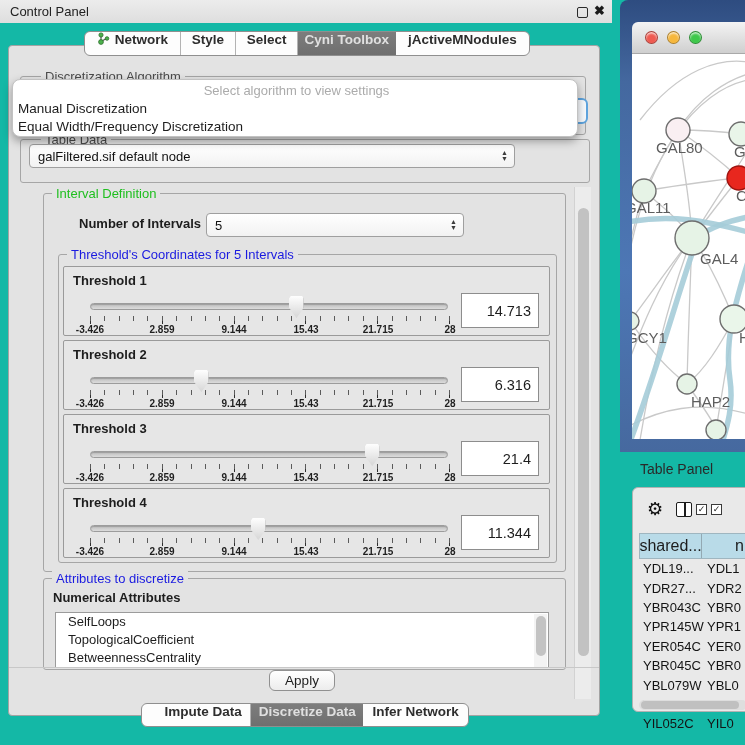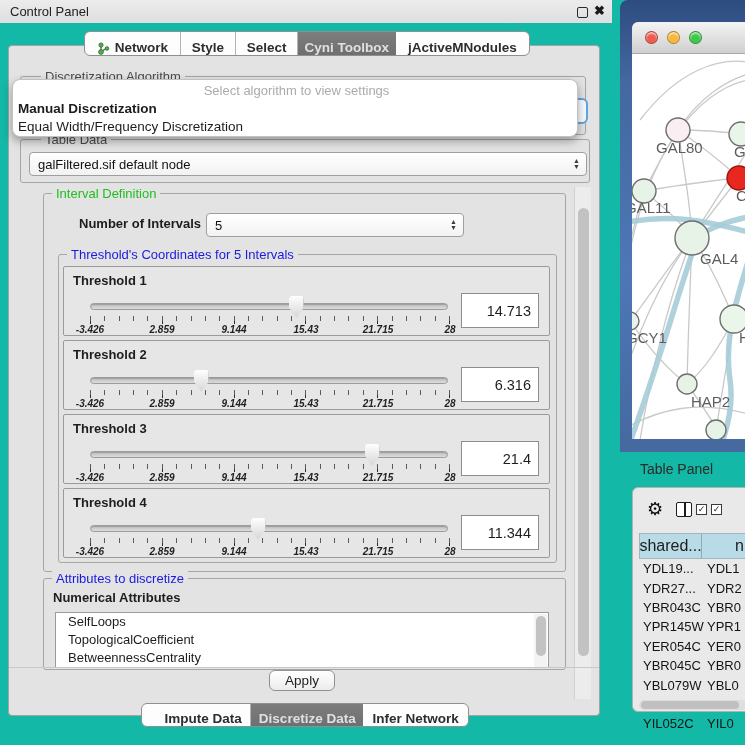--- a/index.html
+++ b/index.html
@@ -14,21 +14,21 @@
   .float-box { position:absolute; left:577px; top:7px; width:11px; height:11px; border:1.5px solid #2a2a2a; border-radius:2px; }
   .close-x { position:absolute; left:594px; top:3px; font-size:13px; font-weight:bold; color:#1a1a1a; }
 
   .panel { position:absolute; left:8px; top:45px; width:592px; height:671px;
     border:1px solid #a3a3a3; border-radius:4px; background:#e3e3e3; }
 
   .tabbar { position:absolute; top:31px; height:25px; display:flex;
     border:1px solid #8f8f8f; border-radius:6px; overflow:hidden; background:#fdfdfd; z-index:6; }
   .tabbar.top { left:84px; width:446px; }
   .tabbar.bottom { left:141px; top:703px; width:328px; height:24px;padding-left:14px; }
-  .seg { display:flex; align-items:flex-end; justify-content:center; gap:5px;
+  .seg { display:flex; align-items:flex-start; justify-content:center; gap:5px;
     font-size:13.5px; font-weight:600; color:#2d2d2d; border-right:1px solid #b3b3b3; background:transparent; }
   .seg:last-child { border-right:none; }
   .seg.sel { background:linear-gradient(#7d7d7d,#6f6f6f); color:#e0e0e0; border-right:none; }
 
   .group { position:absolute; border:1px solid #a6a6a6; border-radius:3px; }
   .group-label { position:absolute; top:-8px; left:8px; background:#e3e3e3; padding:0 4px; font-size:13px; white-space:nowrap; }
   .gl-green { color:#1fbf1f; }
   .gl-blue  { color:#1a1ae0; }
   .gl-dark  { color:#4b4b4b;margin-left:12px; }
 
@@ -41,42 +41,42 @@
   
   .combo-focus { position:absolute; left:24px; top:98px; width:564px; height:26px;
     border:2.5px solid #5ea4de; border-radius:6px; background:#f7fafd; z-index:1; }
 
   
   .popup { position:absolute; left:12px; top:79px; width:566px; height:58px; background:#ffffff;
     border:1px solid #c2c2c2; border-radius:8px; box-shadow:0 4px 10px rgba(0,0,0,.35); z-index:5;
     padding:3px 0 0 3px; }
   .popup .hint { text-align:center; color:#ababab; font-size:13px; height:18px; }
   .popup .opt { font-size:13.5px; height:18px; padding-left:2px; white-space:nowrap; }
-  .popup .opt.b { font-weight:bold; }
+  .popup .opt.b { font-weight:normal; }
 
   
   .vtrack { position:absolute; left:574px; top:187px; width:17px; height:512px;
     background:#ececec; border-left:1px solid #d2d2d2; }
   .vthumb { position:absolute; left:2.5px; top:21px; width:11px; height:448px; background:#c2c2c2; border-radius:6px; }
 
   
   .thr { position:absolute; left:63px; width:487px; height:70px; border:1px solid #9a9a9a;
     background:#e6e6e6; border-radius:2px; }
   .thr-title { position:absolute; left:9px; top:6px; font-size:13px; font-weight:bold; }
   .track { position:absolute; left:26px; top:36px; width:358px; height:7px; border-radius:4px;
     background:linear-gradient(#bdbdbd,#dcdcdc); border:1px solid #9c9c9c; box-shadow:inset 0 1px 1px rgba(0,0,0,.18); }
   .thumb { position:absolute; top:-8px; width:15px; height:22px;
     background:linear-gradient(#fefefe,#d6d6d6);
     clip-path:polygon(12% 0,88% 0,100% 12%,100% 52%,50% 100%,0 52%,0 12%);
     transform:translateX(-50%); filter:drop-shadow(0 0 1px #777); }
   .ticks-minor { position:absolute; left:26px; top:49px; width:360px; height:5px;
     background:repeating-linear-gradient(to right,#5a5a5a 0 1px,transparent 1px 14.36px); }
   .ticks-major { position:absolute; left:26px; top:49px; width:360px; height:8px;
     background:repeating-linear-gradient(to right,#2e2e2e 0 1px,transparent 1px 71.8px); }
-  .ticklabels { position:absolute; left:26px; top:57px; width:360px; height:12px;font-style:italic; }
+  .ticklabels { position:absolute; left:26px; top:57px; width:360px; height:12px; }
   .ticklabels span { position:absolute; transform:translateX(-50%); font-size:10px; font-weight:bold; color:#1f1f1f; }
   .tl0{left:0}.tl1{left:20%}.tl2{left:40%}.tl3{left:60%}.tl4{left:80%}.tl5{left:100%}
   .thr-val { position:absolute; right:10px; top:26px; width:78px; height:35px; background:#fff;
     border:1px solid #8d8d8d; display:flex; align-items:center; justify-content:flex-end;
     padding-right:7px; font-size:14.5px; }
 
   
   .attr-title { position:absolute; left:53px; top:590px; font-size:13px; font-weight:bold; z-index:2; }
   .listbox { position:absolute; left:55px; top:612px; width:494px; height:56px; background:#fff;
     border:1px solid #9b9b9b; overflow:hidden; font-size:13px; }
@@ -169,21 +169,21 @@
   <div class="combo-focus"></div>
 
   <div class="popup">
     <div class="hint">Select algorithm to view settings</div>
     <div class="opt b">Manual Discretization</div>
     <div class="opt">Equal Width/Frequency Discretization</div>
   </div>
 
   <div class="group" style="left:20px; top:139px; width:570px; height:44px; z-index:2">
     <span class="group-label gl-dark">Table Data</span>
-    <div class="combo" style="left:8px; top:12px; width:558px; height:24px">
+    <div class="combo" style="left:8px; top:4px; width:486px; height:24px">
       <span>galFiltered.sif default node</span>
       <span class="stepper">▲<br>▼</span>
     </div>
   </div>
 
   <div class="vtrack">
     <div class="vthumb"></div>
   </div>
 
   <div class="group" style="left:43px; top:193px; width:523px; height:379px">

